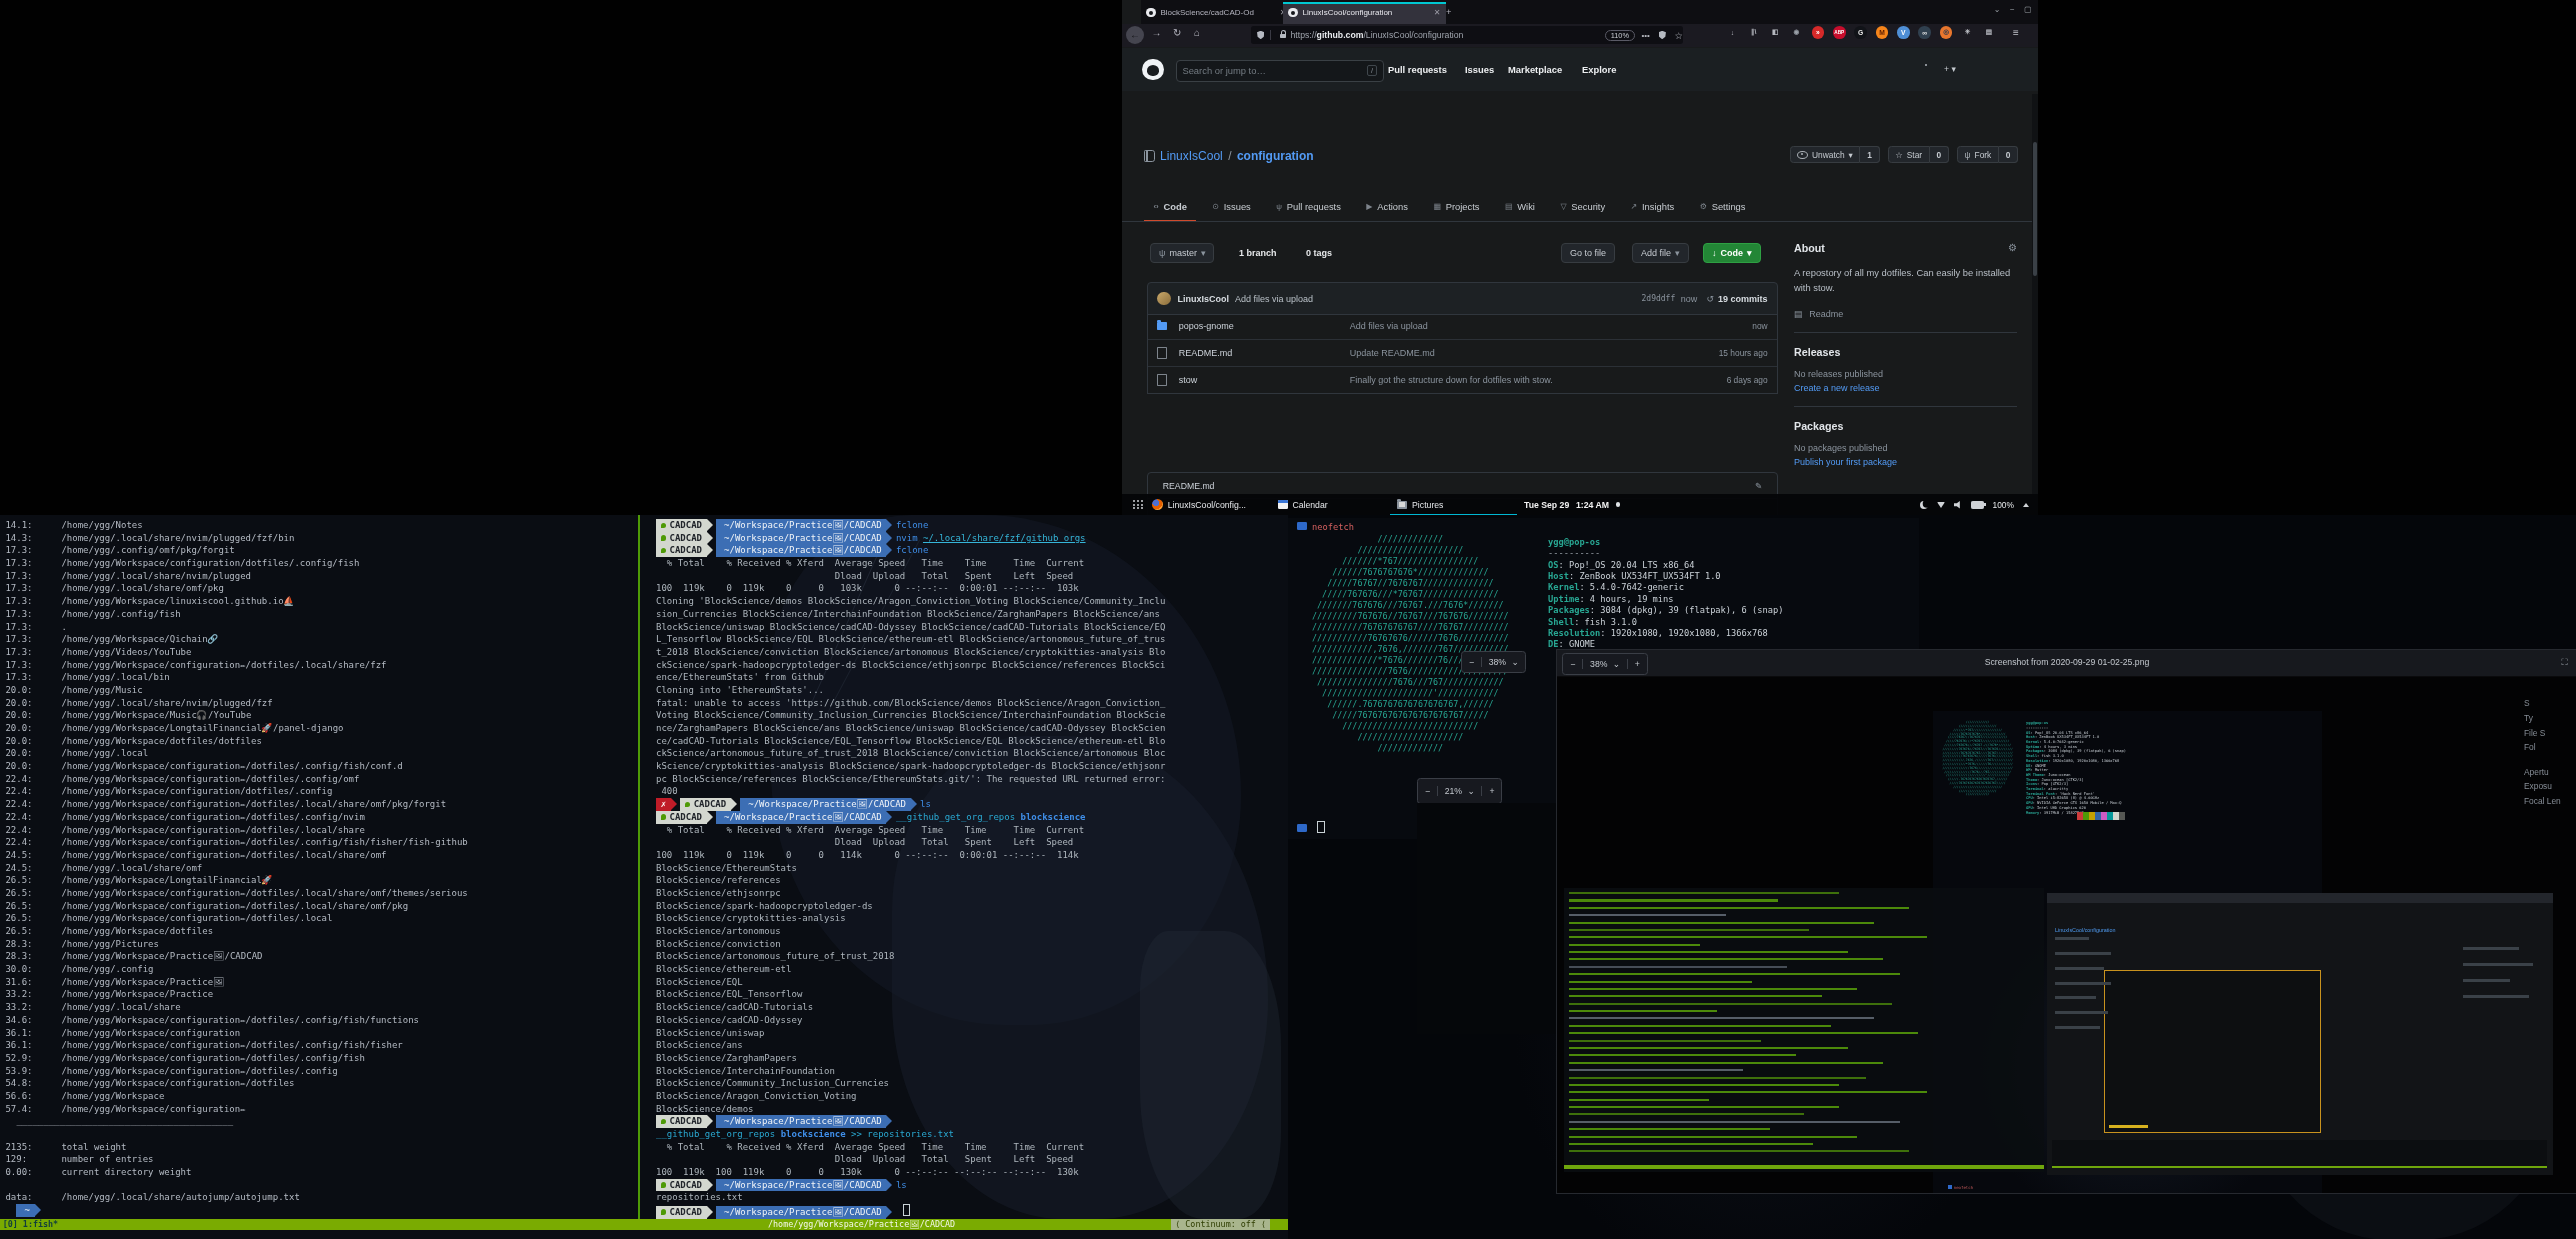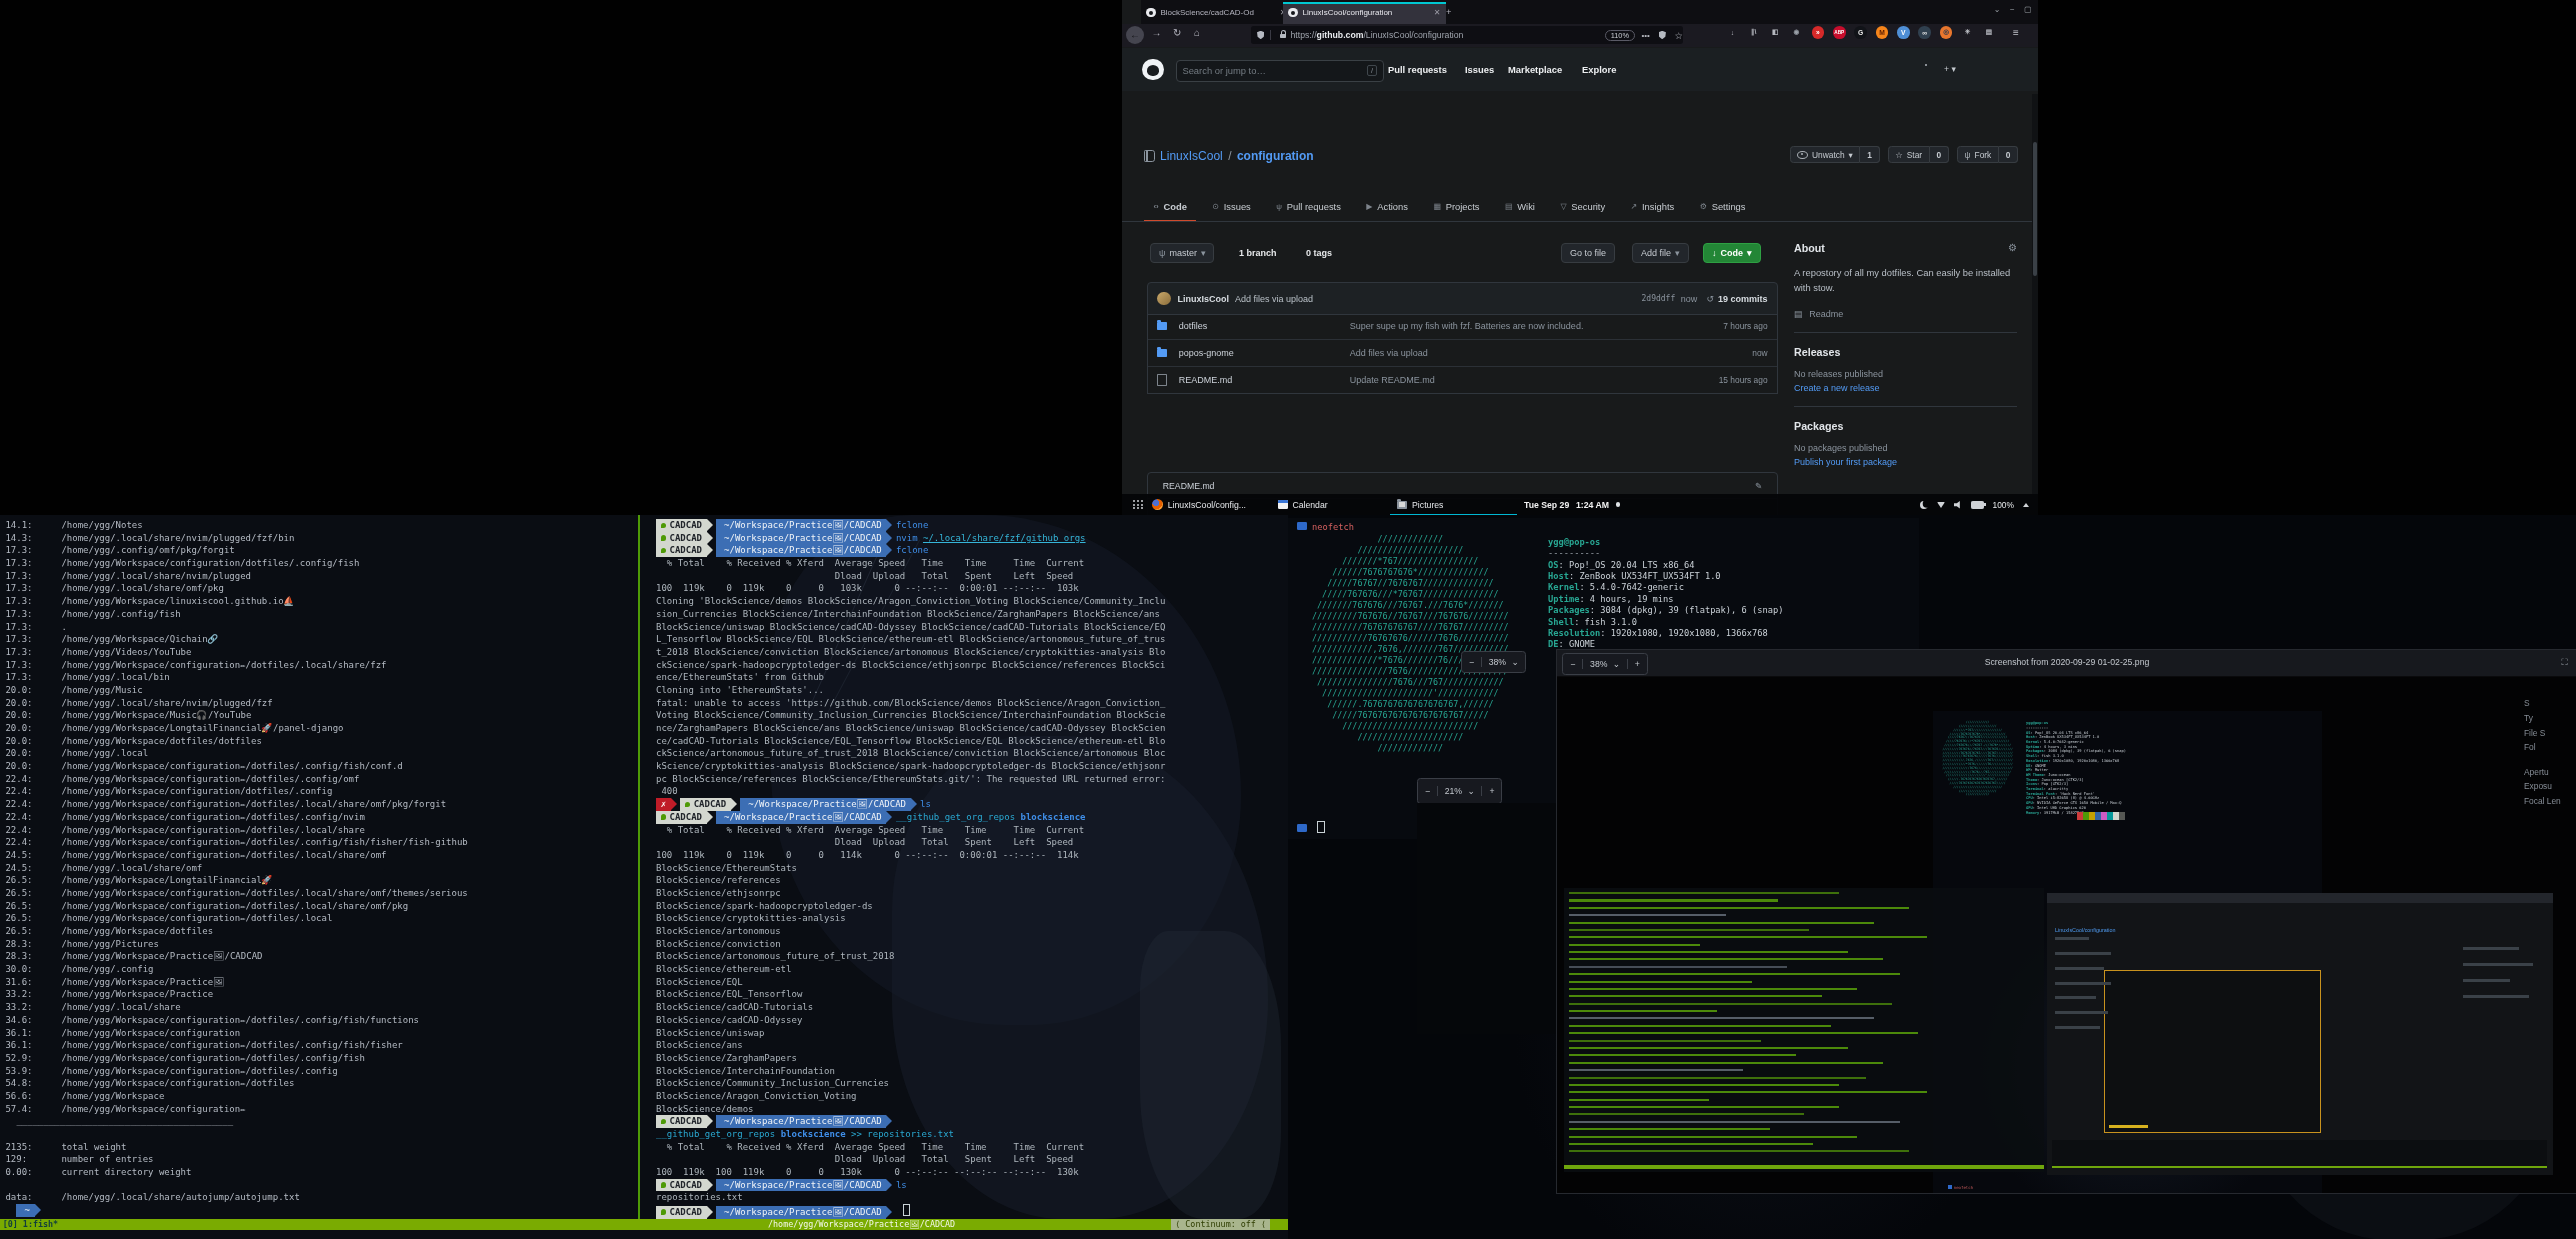--- a/index.html
+++ b/index.html
@@ -359,39 +359,39 @@
         <span class="mono" style="font-size:8px;color:#8b949e;">2d9ddff</span>
         <span style="margin:0 9.4px 0 5.4px;color:#8b949e;">now</span>
         <span style="color:#8b949e;margin-right:4px;">↺</span>
         <span style="font-weight:bold;color:#d8dde2;margin-right:9.4px;">19 commits</span>
       </div>
       <div id="filetable">
           <div class="frow">
             <span class="fico">
               <span class="folder"></span>
             </span>
-            <span class="fname">dotfiles</span>
-            <span class="fmsg">Super supe up my fish with fzf. Batteries are now included.</span>
-            <span class="ftime">7 hours ago</span>
-          </div>
-          <div class="frow">
-            <span class="fico">
-              <span class="folder"></span>
-            </span>
             <span class="fname">popos-gnome</span>
             <span class="fmsg">Add files via upload</span>
             <span class="ftime">now</span>
           </div>
           <div class="frow">
             <span class="fico">
               <span class="file"></span>
             </span>
             <span class="fname">README.md</span>
             <span class="fmsg">Update README.md</span>
             <span class="ftime">15 hours ago</span>
+          </div>
+          <div class="frow">
+            <span class="fico">
+              <span class="file"></span>
+            </span>
+            <span class="fname">stow</span>
+            <span class="fmsg">Finally got the structure down for dotfiles with stow.</span>
+            <span class="ftime">6 days ago</span>
           </div>
         </div>
 
       <div id="readmebox">
         <div id="readmehdr">
           <span>README.md</span>
           <span style="color:#8b949e;">✎</span>
         </div>
         <div id="readmeh1">Pop-os - Gnome - Tmux - Fish - Vim - FZF - Serious</div>
       </div>

